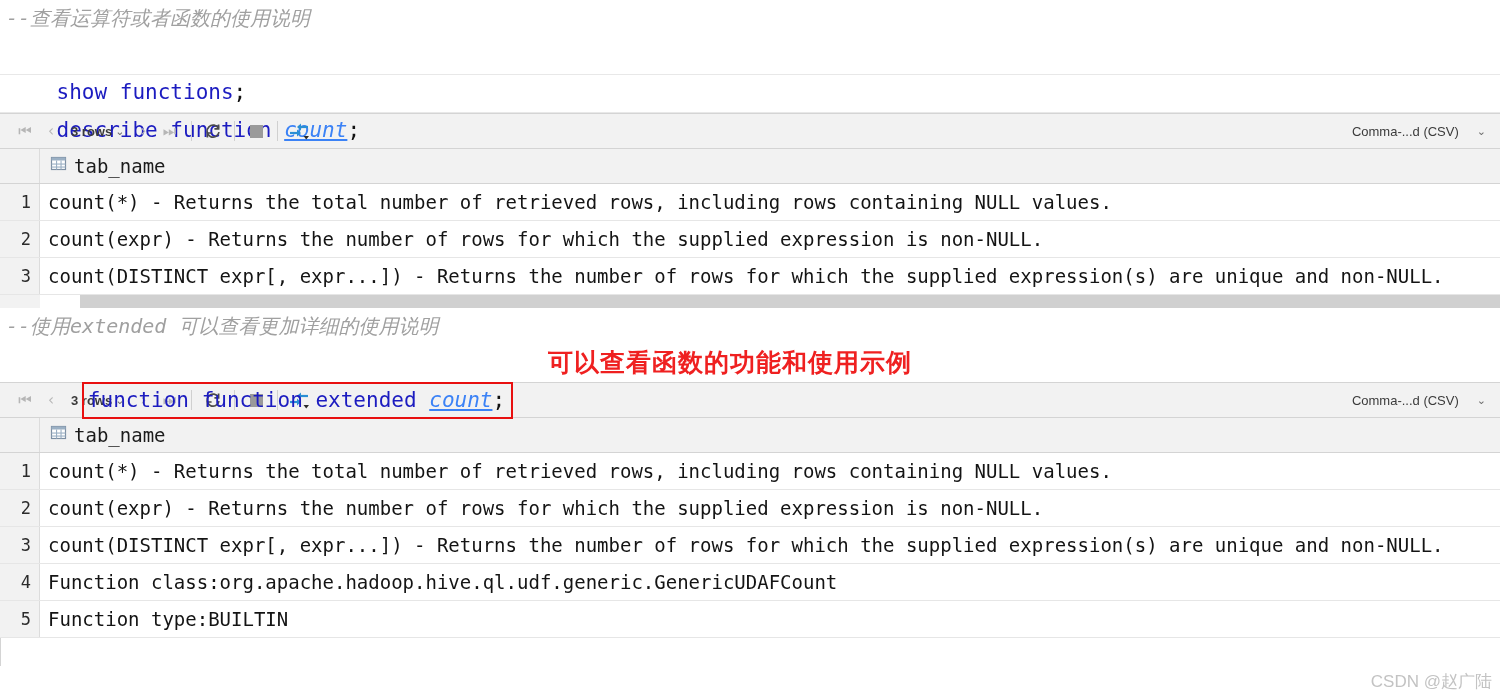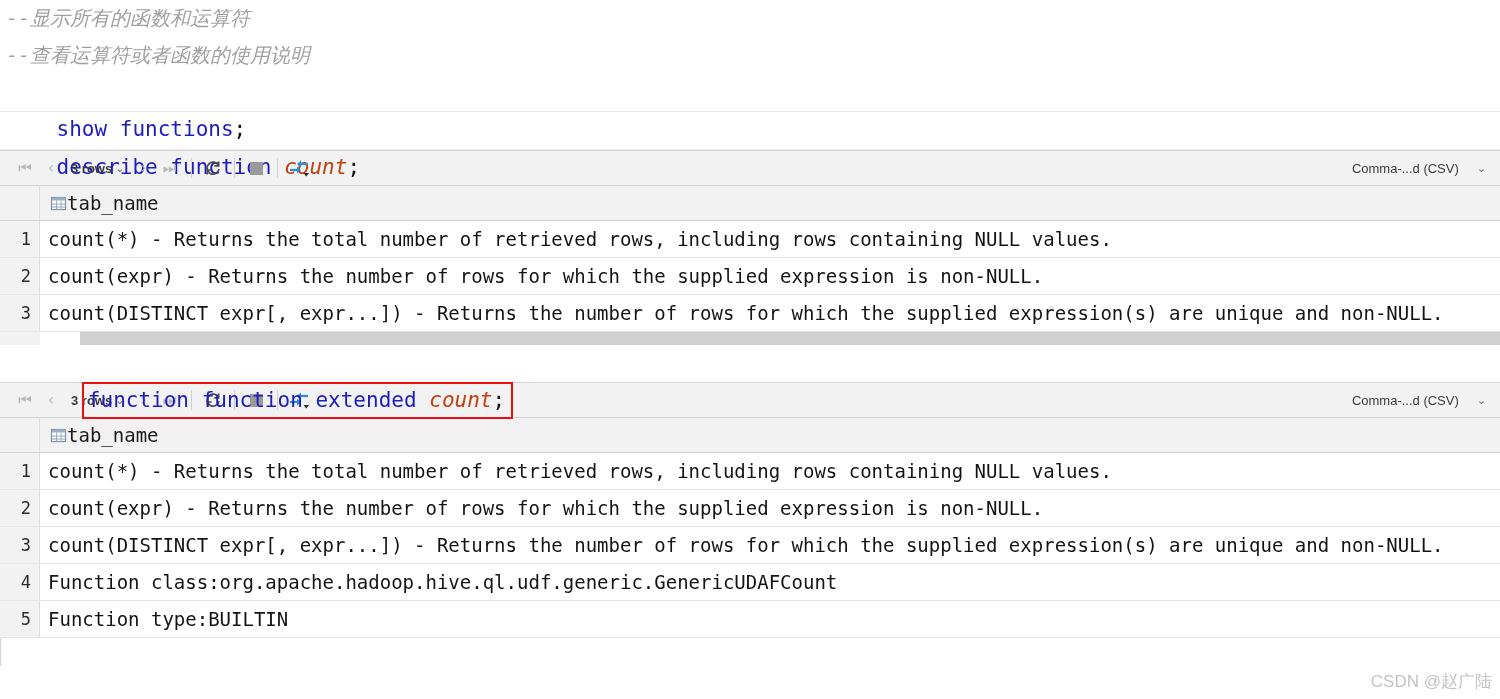--- a/index.html
+++ b/index.html
@@ -30,21 +30,21 @@
   }
   .code-line.comment {
     color: #a0a0a0;
     font-style: italic;
     font-size: 20px;
   }
   .code-line.sep-under {
     border-bottom: 1px solid #e8e8e8;
   }
   .kw { color: #1c1cc0; }
-  .ident { color: #c2410c; font-style: italic; }
+  .ident { color: #3b82f6; font-style: italic; text-decoration: underline; }
   .punct { color: #111111; }
 
   .highlight-box {
     display: inline-block;
     border: 2px solid #e81010;
     padding: 0 6px 0 4px;
     box-sizing: border-box;
     height: 37px;
     line-height: 33px;
   }
@@ -163,22 +163,23 @@
     align-items: center;
     justify-content: flex-end;
     padding-right: 8px;
     box-sizing: border-box;
     font-family: "DejaVu Sans Mono", monospace;
     font-size: 17px;
     color: #2b2b2b;
   }
   .col-header {
     display: flex;
-    align-items: center;
+    align-items: flex-start;
     padding-left: 10px;
+    gap: 7px;
     font-family: "DejaVu Sans Mono", monospace;
     font-size: 19px;
     color: #1b1b1b;
   }
   .grid-row {
     height: 36px;
     display: flex;
     align-items: stretch;
     border-bottom: 1px solid #e6e6e6;
     background: #ffffff;
@@ -226,21 +227,20 @@
     color: #c3c3c3;
     font-family: "Liberation Sans", sans-serif;
     white-space: nowrap;
   }
 </style>
 </head>
 <body>
 
 <div class="editor">
 
-  <div class="code-line comment">--显示所有的函数和运算符</div>
 
   <div class="code-line comment">--查看运算符或者函数的使用说明</div>
 
   <div class="code-line sep-under">
     <span class="kw">show functions</span><span class="punct">;</span>
   </div>
 
   <div class="code-line sep-under">
     <span class="kw">describe function </span><span class="ident">count</span><span class="punct">;</span>
   </div>
@@ -322,25 +322,27 @@
     <div class="cell">count(DISTINCT expr[, expr...]) - Returns the number of rows for which the supplied expression(s) are unique and non-NULL.</div>
   </div>
 
   <div class="hscrollbar">
     <div class="corner"></div>
     <div class="track"></div>
   </div>
 </div>
 
 <div class="editor">
+  <div class="code-line comment">--使用extended 可以查看更加详细的使用说明</div>
 
   <div class="anno-row">
     <div class="code-line">
       <span class="highlight-box"><span class="kw">function function extended </span><span class="ident">count</span><span class="punct">;</span></span>
     </div>
+    <div class="red-annotation">可以查看函数的功能和使用示例</div>
   </div>
 </div>
 
 <div class="result-grid">
 
   <div class="grid-toolbar">
     <div class="nav-group">
       <div class="nav-btn">⏮</div>
       <div class="nav-btn">‹</div>
       <div class="rows-label">3 rows</div>

